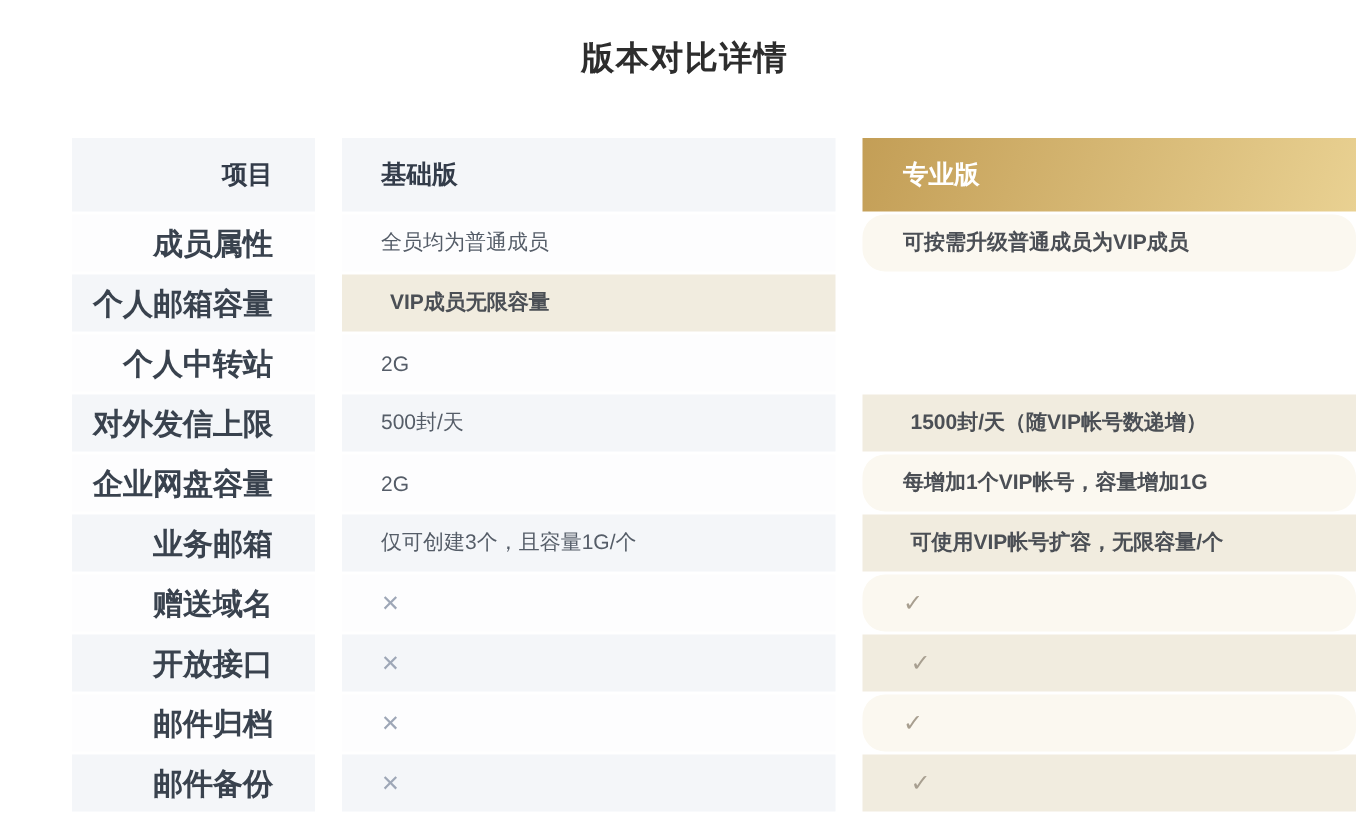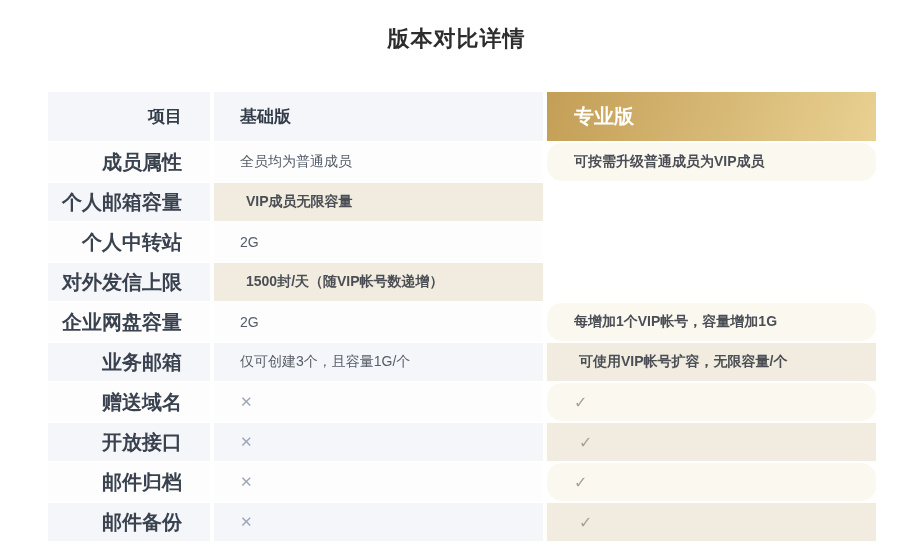--- a/index.html
+++ b/index.html
@@ -20,21 +20,21 @@
     left: 48px;
     top: 92px;
     width: 824px;
     display: flex;
     flex-direction: column;
     gap: 2px;
   }
   .tr {
     display: grid;
     grid-template-columns: 162px 329px 329px;
-    column-gap: 4px;
+    column-gap: 18px;
   }
   .td {
     display: flex;
     align-items: center;
     height: 38px;
     overflow: hidden;
     white-space: nowrap;
   }
   .tr.header .td { height: 49px; }
 
@@ -62,21 +62,21 @@
 
   
   .tr.header .c1, .tr.header .c2 {
     background: #f4f6f9;
     font-size: 17px;
     font-weight: bold;
     color: #333c4a;
   }
   .tr.header .c3 {
     background: linear-gradient(110deg, #c39e56 0%, #e9d192 100%);
-    font-size: 20px;
+    font-size: 17px;
     font-weight: bold;
     color: #ffffff;
   }
 
   
   .tr.odd .c1, .tr.odd .c2 { background: #fdfdfe; }
   .tr.even .c1, .tr.even .c2 { background: #f4f6f9; }
   .tr.odd .c3 { background: #fbf8f0; border-radius: 15px; }
   .tr.even .c3 { background: #f1ecdf; padding-left: 32px; }
 
@@ -108,20 +108,21 @@
     <div class="td c3">VIP成员无限容量</div>
   </div>
 
   <div class="tr odd">
     <div class="td c1">个人中转站</div>
     <div class="td c2">2G</div>
   </div>
 
   <div class="tr even">
     <div class="td c1">对外发信上限</div>
+    <div class="td c2">500封/天</div>
     <div class="td c3">1500封/天（随VIP帐号数递增）</div>
   </div>
 
   <div class="tr odd">
     <div class="td c1">企业网盘容量</div>
     <div class="td c2">2G</div>
     <div class="td c3">每增加1个VIP帐号，容量增加1G</div>
   </div>
 
   <div class="tr even">

